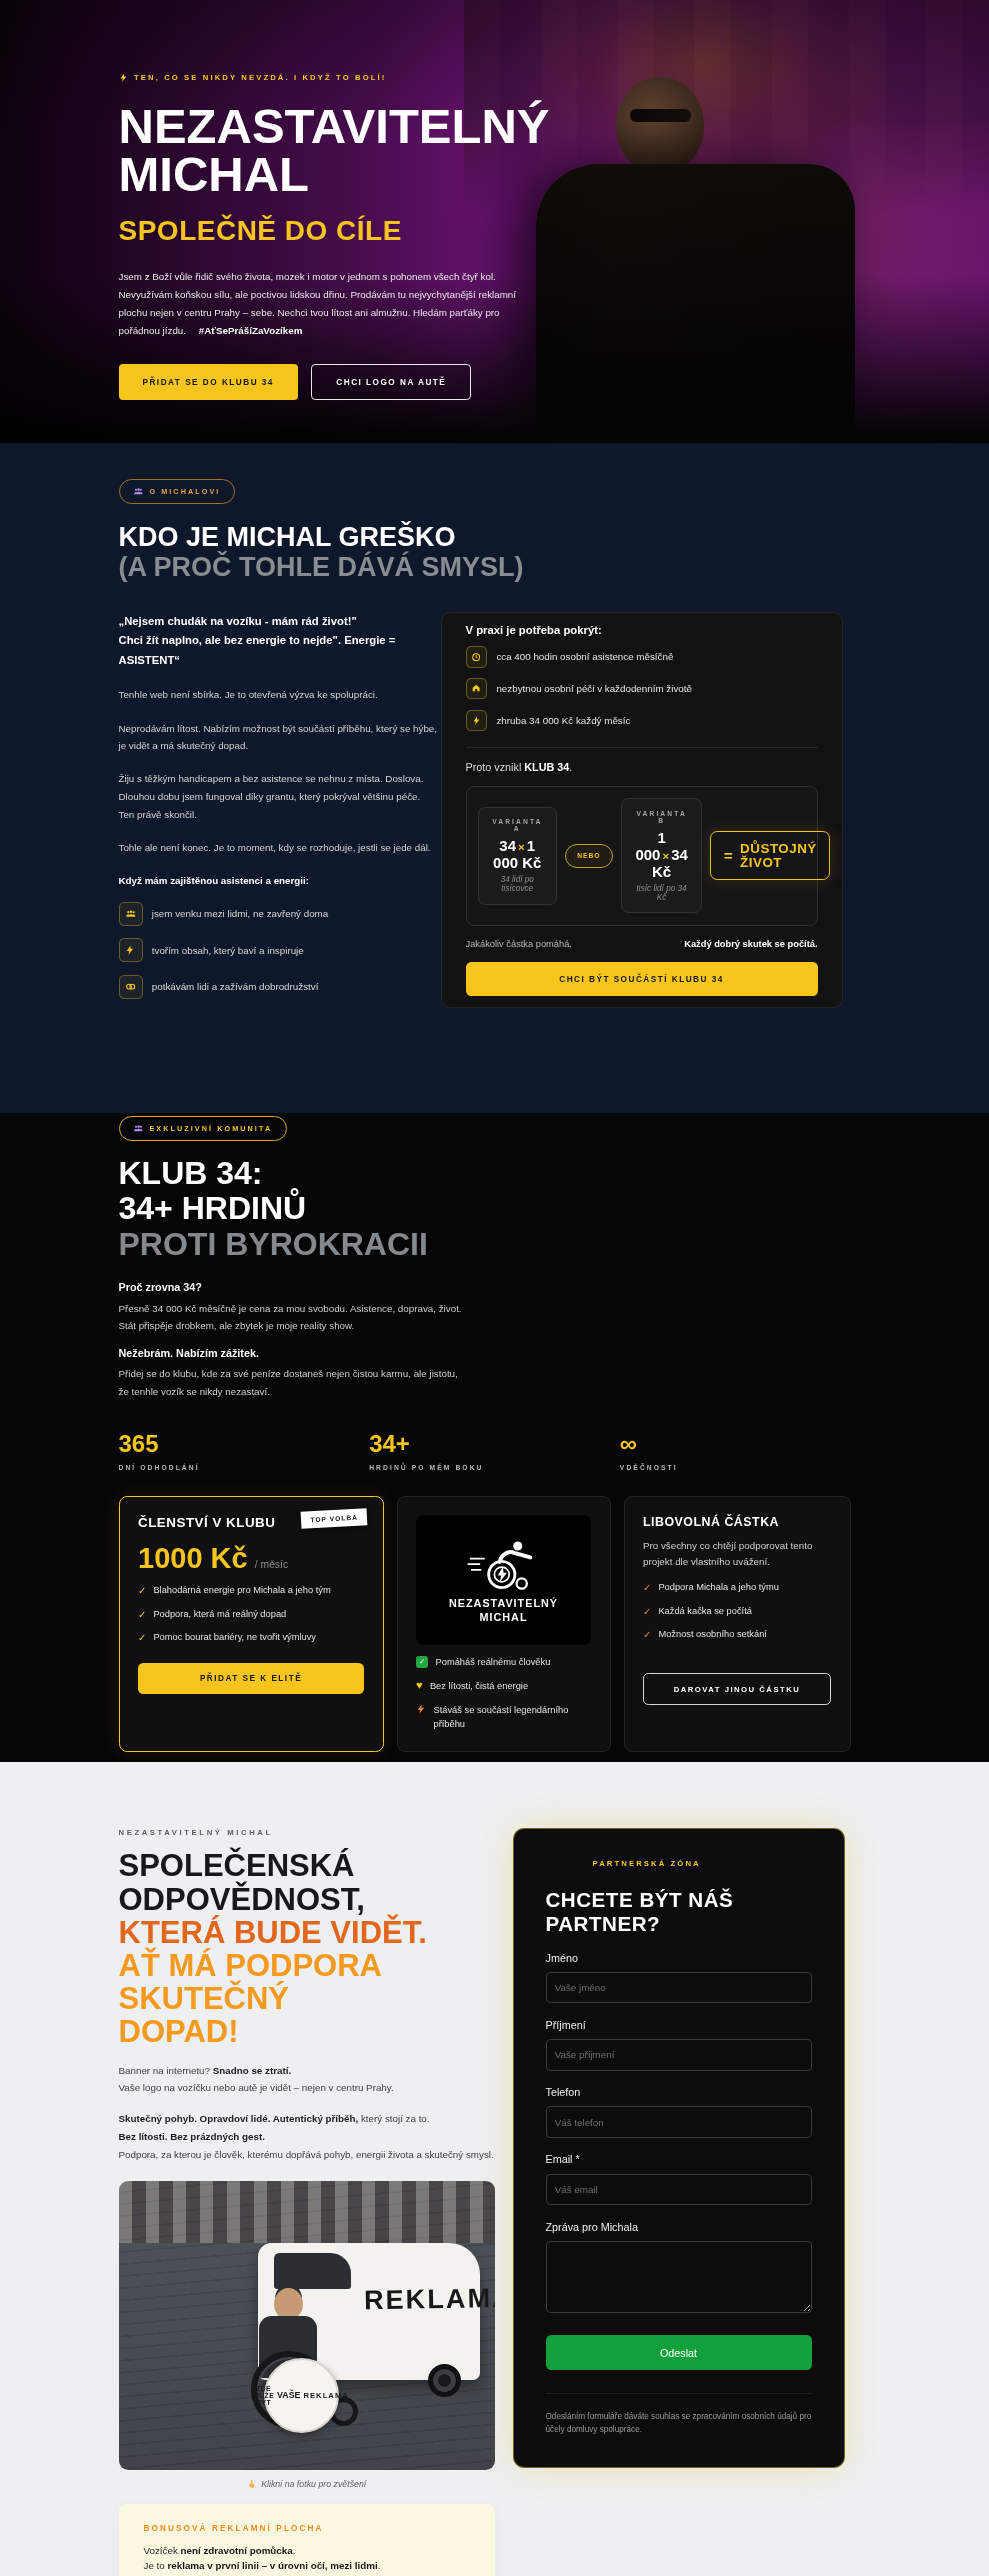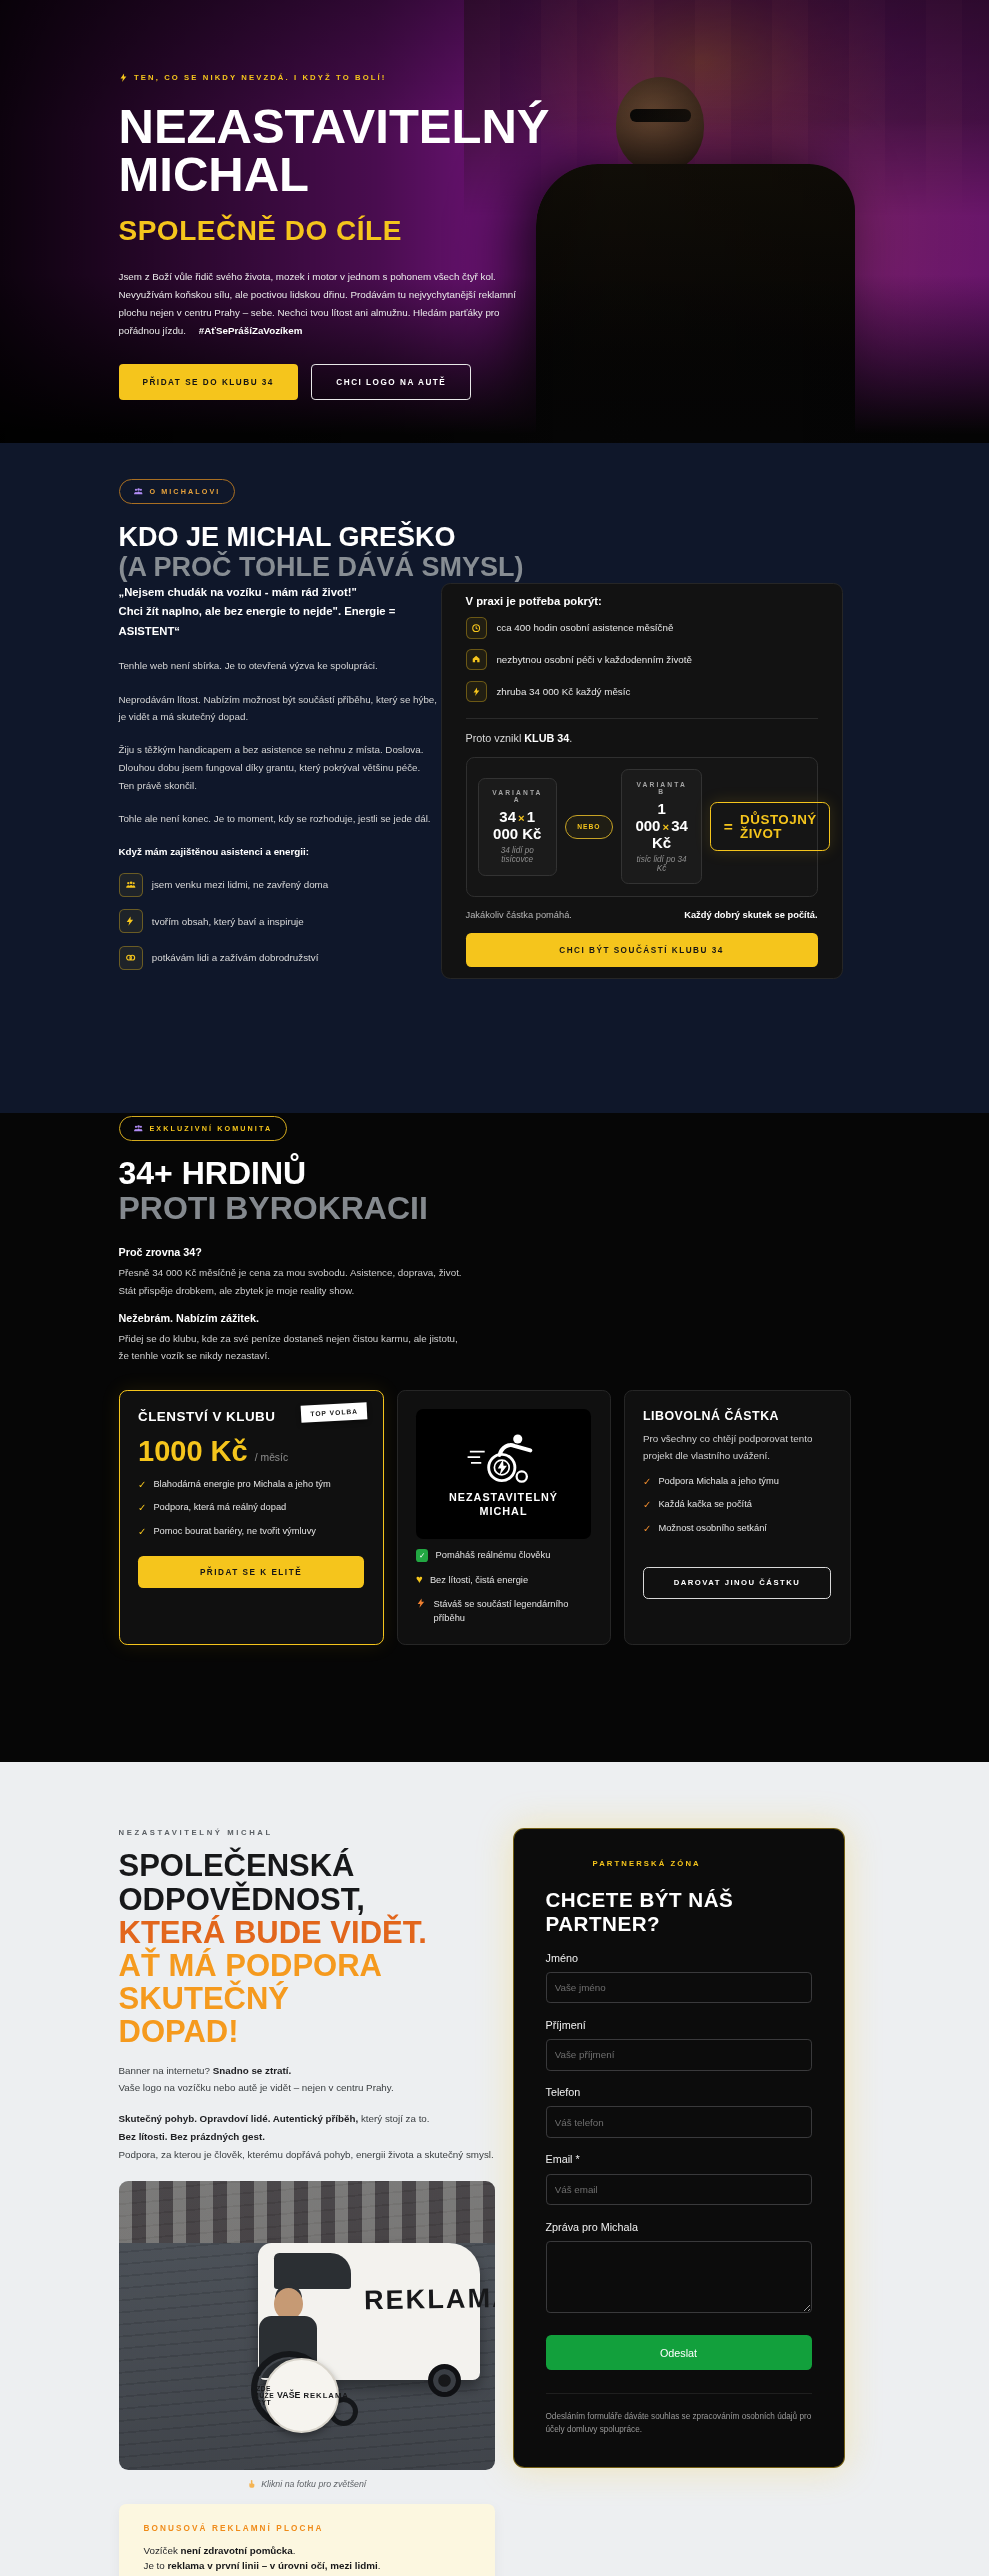--- a/index.html
+++ b/index.html
@@ -43,21 +43,21 @@
   .pill-badge { display: inline-flex; align-items: center; gap: 6.2px; border-radius: 515px; padding: 6.2px 13.4px;
     font-size: 7.2px; font-weight: bold; letter-spacing: 2.1px; }
   .badge-orange { border: 0.5px solid #a96f22; color: #e8a33c; }
   .badge-yellow { border: 0.5px solid #d3aa1d; color: #f5c51c; }
 
   
   #about { position: absolute; top: 443px; left: 0; width: 100%; height: 670px; background: #0f172a; }
   #about .inner { padding-top: 36px; }
   .sec-h2 { margin-top: 18.5px; font-size: 27px; font-weight: bold; line-height: 1.12; color: #fff; letter-spacing: 0; }
   .sec-h2 .dim { color: #878d93; }
-  .about-cols { display: flex; gap: 3px; }
+  .about-cols { display: flex; gap: 3px; margin-top: 29px; }
   .about-left { width: 319px; }
   .about-quote { color: #fff; font-size: 11.3px; font-weight: bold; line-height: 1.75; }
   .about-p { margin-top: 15.5px; color: #d4d4d4; font-size: 9.8px; line-height: 1.8; }
   .about-p.strong { color: #fff; font-weight: bold; }
   .icon-bullet { display: flex; align-items: center; gap: 9.3px; margin-top: 12.4px; color: #d9d9d9; font-size: 9.8px; }
   .isq { width: 24px; height: 24px; flex: 0 0 24px; border-radius: 5.2px; background: rgba(245,197,28,.07);
     border: 0.5px solid rgba(245,197,28,.35); display: flex; align-items: center; justify-content: center; }
   .needs-card { width: 402px; background: #121212; border: 0.5px solid #262626; border-radius: 9.3px; padding: 11px 24px;
     align-self: flex-start; }
   .needs-title { color: #fff; font-size: 11.3px; font-weight: bold; }
@@ -334,28 +334,43 @@
     <div class="pill-badge badge-yellow">
       <svg width="10.3" height="10.3" viewBox="0 0 24 24" fill="#b18cf5">
           <circle cx="7" cy="9" r="2.6"></circle>
           <circle cx="13" cy="8" r="3"></circle>
           <circle cx="18.5" cy="9" r="2.4"></circle>
           <path d="M2.5 19c0-3 2-5 4.5-5s4.5 2 4.5 5zM8.8 19c0-3.6 1.8-6 4.2-6s4.2 2.4 4.2 6zM14.8 19c0-3 1.8-5 3.7-5s3.5 2 3.5 5z"></path>
         </svg>
       <span>EXKLUZIVNÍ KOMUNITA</span>
     </div>
     <h2 class="klub-h2">
+      <div>KLUB 34:</div>
       <div>34+ HRDINŮ</div>
       <div class="dim">PROTI BYROKRACII</div>
     </h2>
     <div class="klub-copy">
       <div class="kc-title">Proč zrovna 34?</div>
       <p class="kc-p"><span>Přesně 34 000 Kč měsíčně je cena za mou svobodu. Asistence, doprava, život.</span><br><span>Stát přispěje drobkem, ale zbytek je moje reality show.</span></p>
       <div class="kc-title">Nežebrám. Nabízím zážitek.</div>
       <p class="kc-p"><span>Přidej se do klubu, kde za své peníze dostaneš nejen čistou karmu, ale jistotu,</span><br><span>že tenhle vozík se nikdy nezastaví.</span></p>
+    </div>
+    <div class="stats">
+      <div>
+        <div class="stat-value">365</div>
+        <div class="stat-label">DNÍ ODHODLÁNÍ</div>
+      </div>
+      <div>
+        <div class="stat-value">34+</div>
+        <div class="stat-label">HRDINŮ PO MÉM BOKU</div>
+      </div>
+      <div>
+        <div class="stat-value">∞</div>
+        <div class="stat-label">VDĚČNOSTI</div>
+      </div>
     </div>
 
     <div class="cards">
       <div class="kcard featured">
         <div class="top-volba">TOP VOLBA</div>
         <div class="kcard-title">ČLENSTVÍ V KLUBU</div>
         <div class="price-row">
           <span class="price">1000 Kč</span>
           <span class="period">/ měsíc</span>
         </div>

